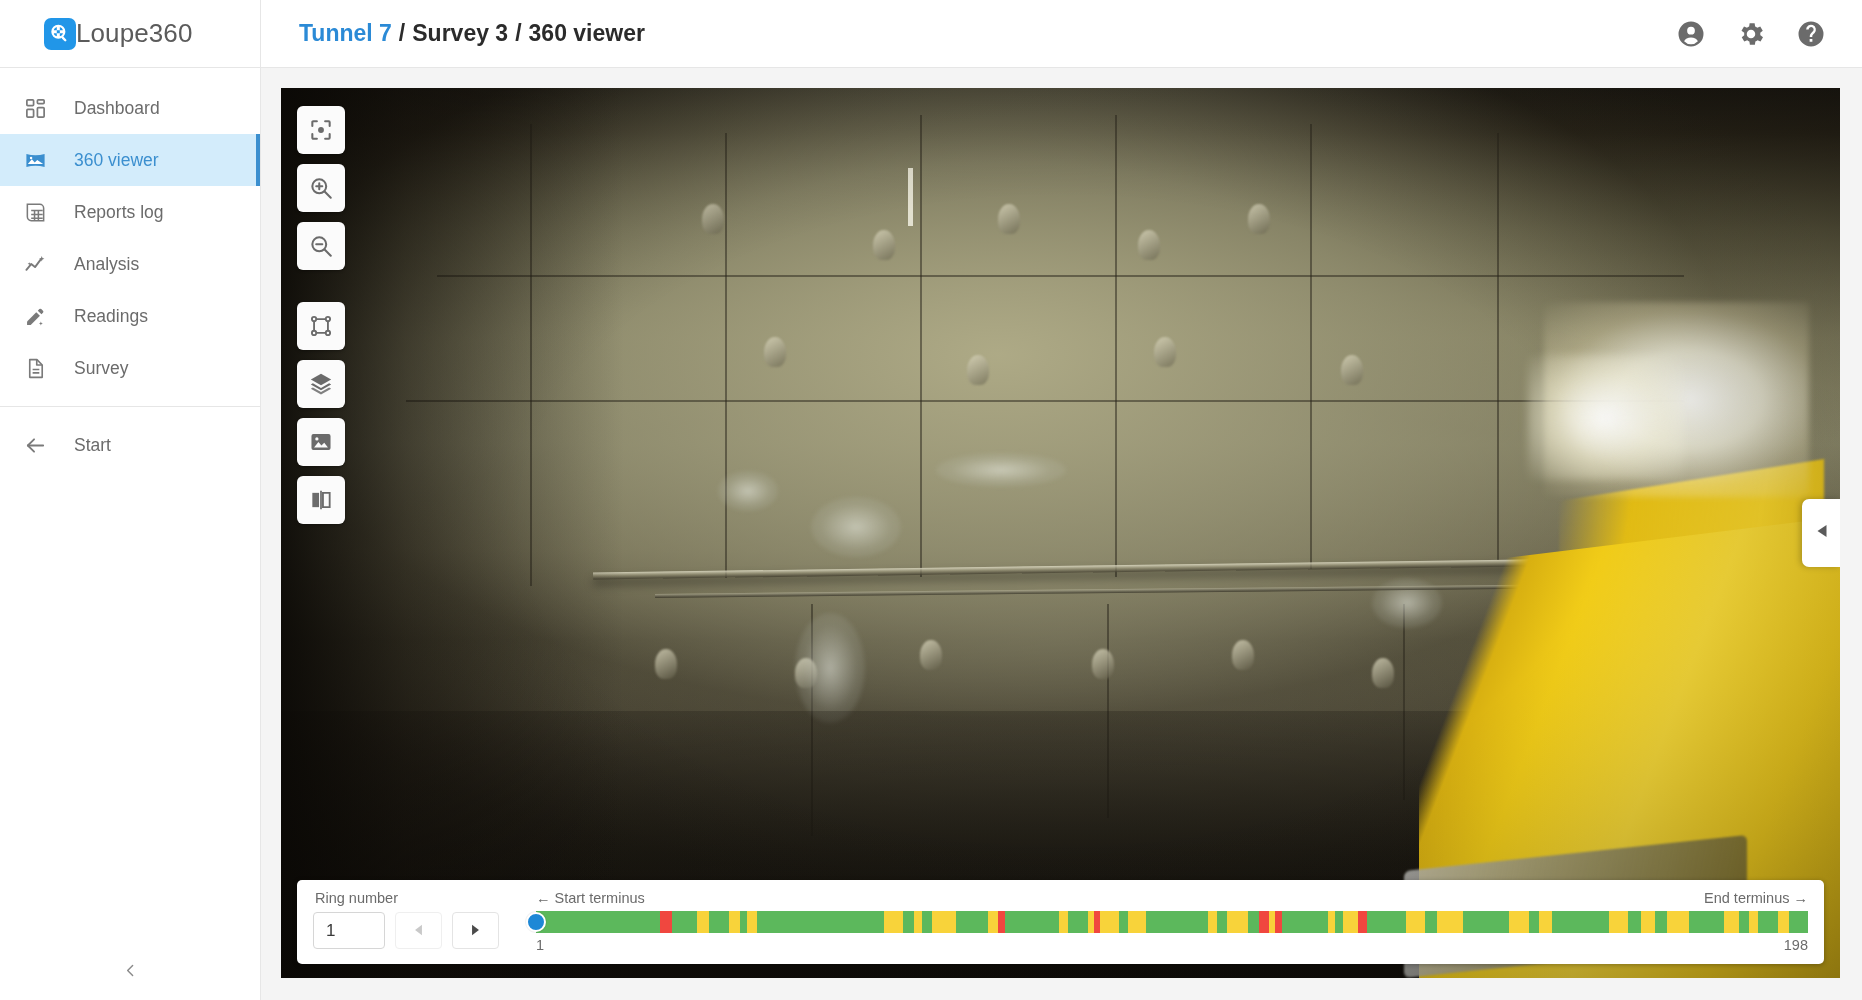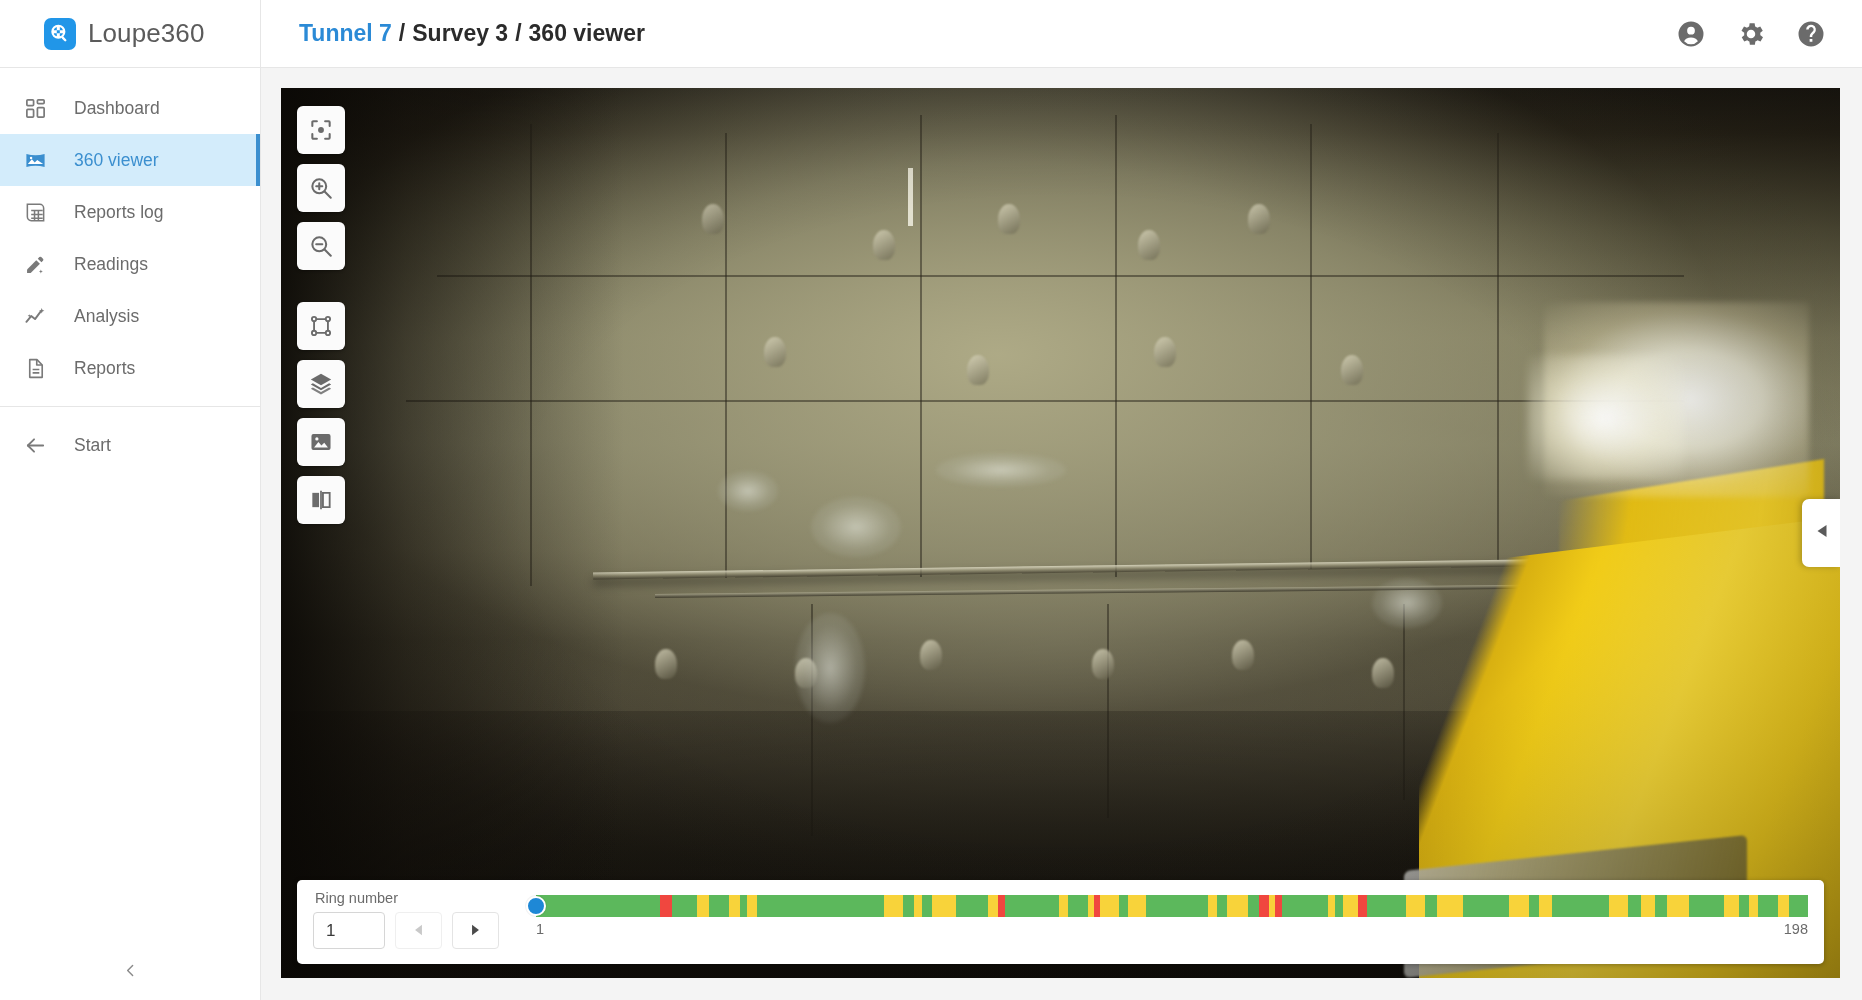--- a/index.html
+++ b/index.html
@@ -15,21 +15,21 @@
 
   
   .header {
     height: 68px; min-height: 68px;
     display: flex; align-items: center;
     border-bottom: 1px solid #e6e6e6;
     background: #ffffff;
   }
   .brand {
     width: 261px; min-width: 261px; height: 68px;
-    display: flex; align-items: center; gap: 12px;
+    display: flex; align-items: center; 
     padding-left: 44px;
     border-right: 1px solid #e6e6e6;
   }
   .brand-logo {
     width: 32px; height: 32px; border-radius: 7px;
     background: #2196e8;
     display: flex; align-items: center; justify-content: center;
     flex: 0 0 auto;
   }
   .brand-name {
@@ -336,49 +336,49 @@
             <svg width="23" height="23" viewBox="0 0 24 24" fill="none" stroke="#7a7a7a" stroke-width="1.6">
               <path d="M3.5 3.5h13a4 4 0 0 1 4 4v13h-13a4 4 0 0 1-4-4v-13z"></path>
               <path d="M7.5 10h12M7.5 14h12M7.5 18h12M11 10v10M15 10v10"></path>
             </svg>
           </span>
           <span>Reports log</span>
         </div>
 
         <div class="nav-item">
           <span class="nav-ico">
+            <svg width="23" height="23" viewBox="0 0 24 24" fill="none" stroke="#7a7a7a" stroke-width="2" stroke-linecap="round" stroke-linejoin="round">
+              <path d="M2.5 17.5l5-6 4 3.2 6-8"></path>
+              <path d="M18.5 3.2l.8 2 2 .8-2 .8-.8 2-.8-2-2-.8 2-.8.8-2z" fill="#7a7a7a" stroke="none"></path>
+              <path d="M5.5 9.6l.5 1.2 1.2.5-1.2.5-.5 1.2-.5-1.2-1.2-.5 1.2-.5.5-1.2z" fill="#7a7a7a" stroke="none"></path>
+            </svg>
+          </span>
+          <span>Analysis</span>
+        </div>
+
+        <div class="nav-item">
+          <span class="nav-ico">
             <svg width="23" height="23" viewBox="0 0 24 24" fill="#7a7a7a">
               <path d="M3.2 17.1l9.6-9.6 3.8 3.8-9.6 9.6H3.2v-3.8z"></path>
               <path d="M14.4 5.9l1.6-1.6a1.4 1.4 0 0 1 2 0l1.8 1.8a1.4 1.4 0 0 1 0 2l-1.6 1.6-3.8-3.8z"></path>
               <path d="M17.6 17.2l.6 1.5 1.5.6-1.5.6-.6 1.5-.6-1.5-1.5-.6 1.5-.6.6-1.5z"></path>
             </svg>
           </span>
           <span>Readings</span>
-        </div>
-
-        <div class="nav-item">
-          <span class="nav-ico">
-            <svg width="23" height="23" viewBox="0 0 24 24" fill="none" stroke="#7a7a7a" stroke-width="2" stroke-linecap="round" stroke-linejoin="round">
-              <path d="M2.5 17.5l5-6 4 3.2 6-8"></path>
-              <path d="M18.5 3.2l.8 2 2 .8-2 .8-.8 2-.8-2-2-.8 2-.8.8-2z" fill="#7a7a7a" stroke="none"></path>
-              <path d="M5.5 9.6l.5 1.2 1.2.5-1.2.5-.5 1.2-.5-1.2-1.2-.5 1.2-.5.5-1.2z" fill="#7a7a7a" stroke="none"></path>
-            </svg>
-          </span>
-          <span>Analysis</span>
         </div>
 
         <div class="nav-item">
           <span class="nav-ico">
             <svg width="23" height="23" viewBox="0 0 24 24" fill="none" stroke="#7a7a7a" stroke-width="1.7" stroke-linejoin="round">
               <path d="M6 2.8h7.5L19 8.4V21.2H6V2.8z"></path>
                 <path d="M13.3 2.8v5.6H19"></path>
                 <path d="M9 13h7M9 16.6h7"></path>
             </svg>
           </span>
-          <span>Reports</span>
+          <span>Survey</span>
         </div>
 
         <div class="nav-sep"></div>
 
         <div class="nav-item">
           <span class="nav-ico">
             <svg width="23" height="23" viewBox="0 0 24 24" fill="none" stroke="#7a7a7a" stroke-width="1.9" stroke-linecap="round" stroke-linejoin="round">
               <path d="M20 12H4"></path>
                 <path d="M10.5 5.5L4 12l6.5 6.5"></path>
             </svg>
@@ -530,20 +530,24 @@
                 <span>
                   <svg width="11" height="12" viewBox="0 0 12 14">
                       <path d="M2 1l8 6-8 6z" fill="#4a4a4a"></path>
                     </svg>
                 </span>
               </div>
             </div>
           </div>
 
           <div class="track-block">
+            <div class="track-head">
+              <span>← Start terminus</span>
+              <span>End terminus →</span>
+            </div>
             <div class="track-wrap">
               <div class="track" id="track">
                   <div class="seg" style="background: rgb(92, 184, 92); width: 9.77164%;"></div>
                   <div class="seg" style="background: rgb(240, 71, 63); width: 0.902815%;"></div>
                   <div class="seg" style="background: rgb(92, 184, 92); width: 2.01806%;"></div>
                   <div class="seg" style="background: rgb(248, 211, 58); width: 0.902815%;"></div>
                   <div class="seg" style="background: rgb(92, 184, 92); width: 1.5932%;"></div>
                   <div class="seg" style="background: rgb(248, 211, 58); width: 0.849708%;"></div>
                   <div class="seg" style="background: rgb(92, 184, 92); width: 0.531067%;"></div>
                   <div class="seg" style="background: rgb(248, 211, 58); width: 0.849708%;"></div>

